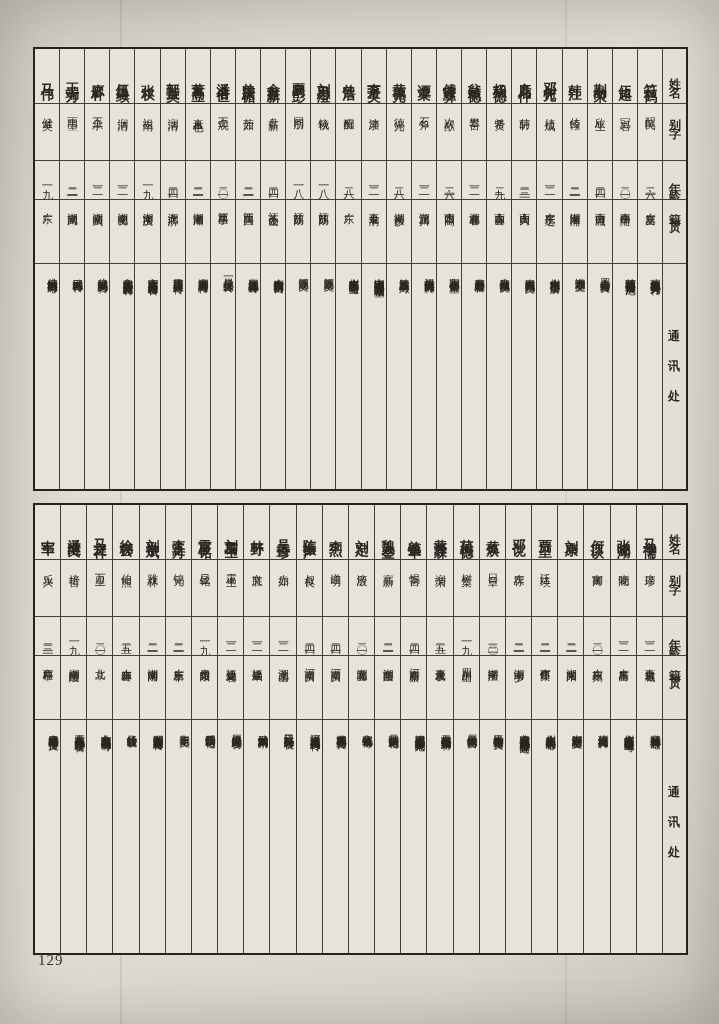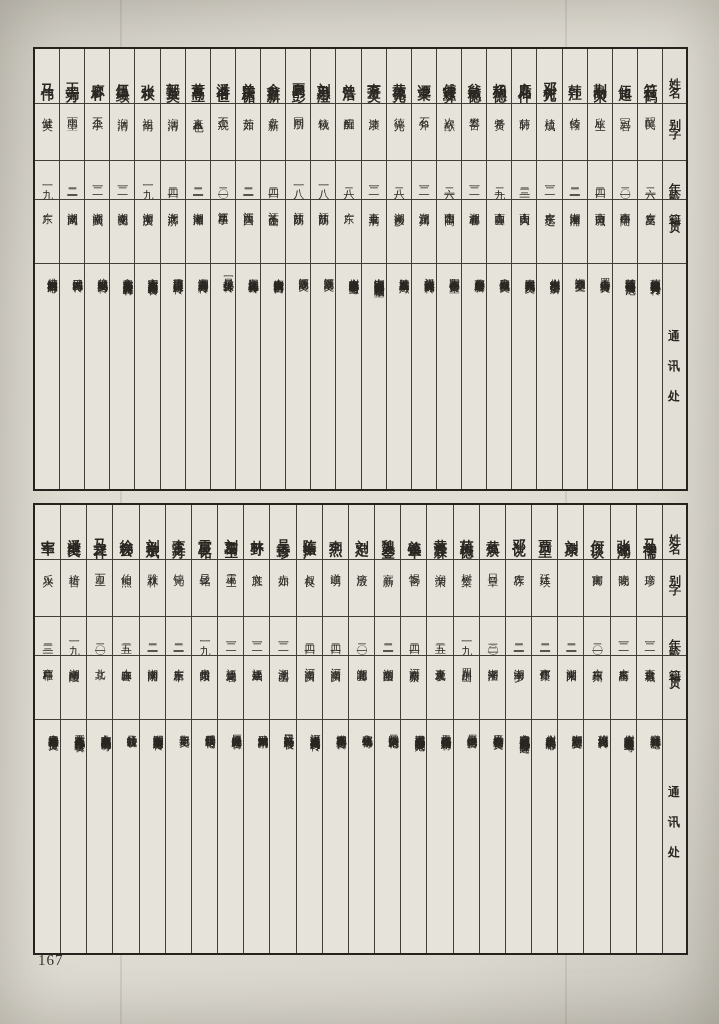--- a/index.html
+++ b/index.html
@@ -423,14 +423,14 @@
       </div>
       <div class="col">
         <div class="cell name cc">韦军</div>
         <div class="cell zi">乐兴</div>
         <div class="cell age cc">二三</div>
         <div class="cell native">广西桂平</div>
         <div class="cell addr">大乌墟转罗秀市华盛祥号交</div>
       </div>
     </div>
 
-  <div class="pageno">167</div>
+  <div class="pageno">129</div>
 </div>
 
 </body></html>

